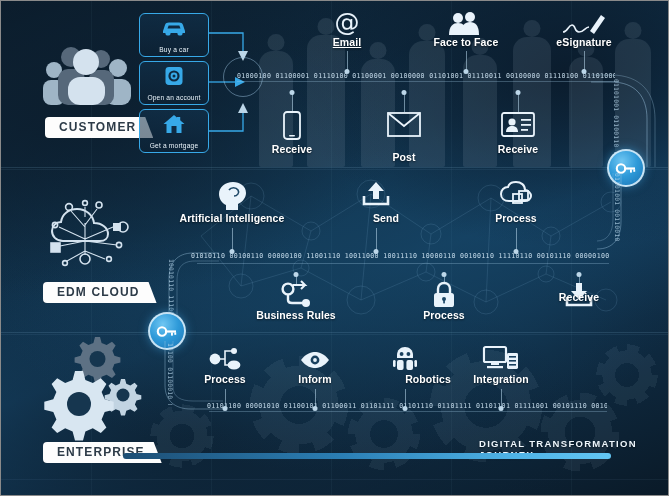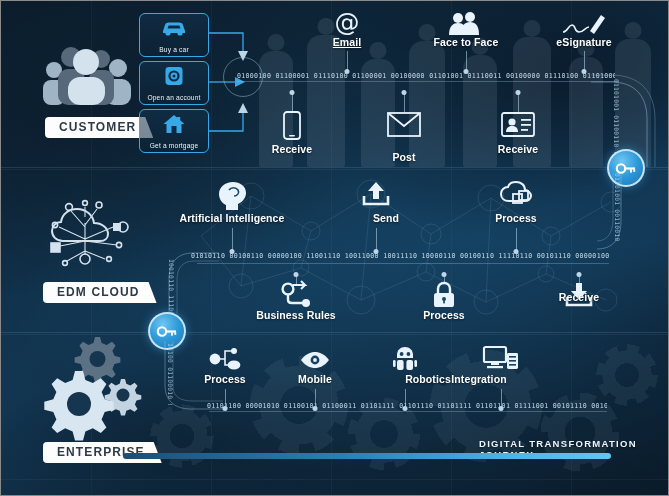--- a/index.html
+++ b/index.html
@@ -462,21 +462,21 @@
       <div class="stem" style="left:224px;top:388px;height:20px;"></div>
       <div class="stemdot" style="left:224px;top:405px;"></div>
     </div>
 
     <div>
       <svg class="nodeicon" style="left:314px;top:350px;width:30px;height:18px;">
         <path d="M1,9 C6,2 12,1 15,1 C18,1 24,2 29,9 C24,16 18,17 15,17 C12,17 6,16 1,9 Z" fill="#e9f3fb"></path>
         <circle cx="15" cy="9" r="4.4" fill="#19405e"></circle>
         <circle cx="15" cy="9" r="1.9" fill="#e9f3fb"></circle>
       </svg>
-      <div class="node" style="left:314px;top:372px;">Mobile</div>
+      <div class="node" style="left:314px;top:372px;">Inform</div>
       <div class="stem" style="left:314px;top:388px;height:20px;"></div>
       <div class="stemdot" style="left:314px;top:405px;"></div>
     </div>
 
     <div>
       <svg class="nodeicon" style="left:404px;top:344px;width:24px;height:26px;">
         <path d="M4,10 C4,5 7.5,2 12,2 C16.5,2 20,5 20,10 L20,13 L4,13 Z" fill="#e9f3fb"></path>
         <circle cx="8.6" cy="9" r="1.9" fill="#19405e"></circle>
         <circle cx="15.4" cy="9" r="1.9" fill="#19405e"></circle>
         <rect x="4" y="15" width="6.6" height="10" rx="2" fill="#e9f3fb"></rect>
@@ -494,21 +494,21 @@
         <rect x="1" y="2" width="22" height="15" rx="1.6" fill="none" stroke="#e9f3fb" stroke-width="2.2"></rect>
         <rect x="8" y="18" width="8" height="2" fill="#e9f3fb"></rect>
         <rect x="4" y="21" width="16" height="2.2" fill="#e9f3fb"></rect>
         <rect x="24" y="8" width="11" height="16" rx="1.4" fill="#e9f3fb"></rect>
         <g fill="#19405e">
           <rect x="26" y="11" width="7" height="1.6"></rect>
           <rect x="26" y="15" width="7" height="1.6"></rect>
           <rect x="26" y="19" width="7" height="1.6"></rect>
         </g>
       </svg>
-      <div class="node" style="left:478px;top:372px;">Integration</div>
+      <div class="node" style="left:500px;top:372px;">Integration</div>
       <div class="stem" style="left:500px;top:388px;height:20px;"></div>
       <div class="stemdot" style="left:500px;top:405px;"></div>
     </div>
   </div>
 
   <div class="footTitle" style="left:478px;top:437px;">DIGITAL TRANSFORMATION JOURNEY</div>
   <div class="footBar" style="left:122px;top:452px;width:488px;"></div>
 
 </div>
 

